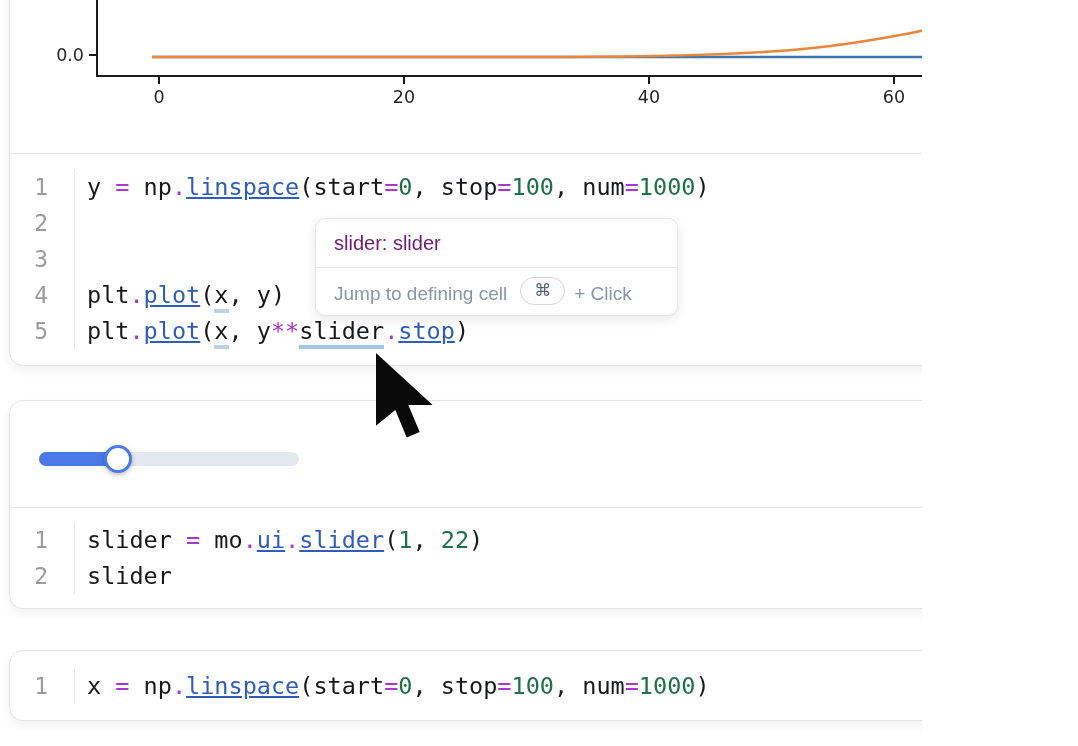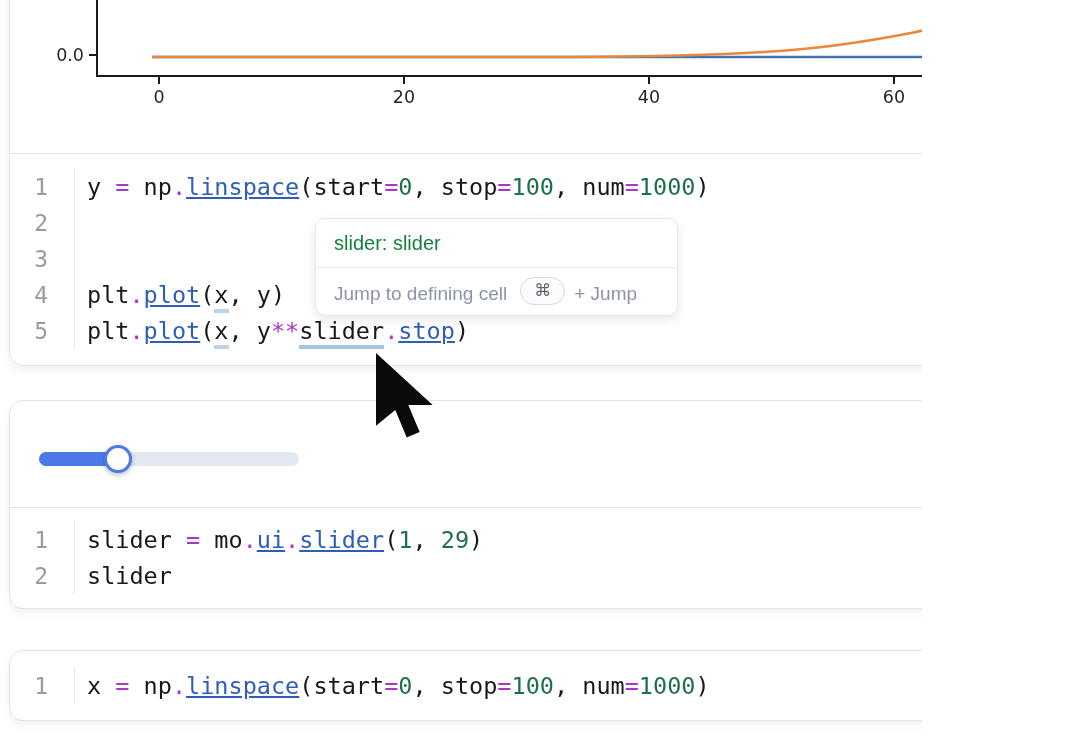--- a/index.html
+++ b/index.html
@@ -43,21 +43,21 @@
     background:#e3e7ef;}
   .slider-fill{position:absolute;left:0;top:0;height:100%;width:calc(var(--pct)*1%);
     background:#4b7ae8;border-radius:7px;}
   .slider-thumb{position:absolute;top:50%;left:calc(var(--pct)*1%);transform:translate(-50%,-50%);
     width:22px;height:22px;background:#fff;border:3px solid #4b7ae8;border-radius:50%;
     box-shadow:0 2px 5px rgba(0,0,0,0.25);cursor:pointer;}
 
   
   .tooltip{position:absolute;left:315px;top:218px;width:363px;box-sizing:border-box;background:#fff;
     border:1px solid #e4e6ea;border-radius:10px;box-shadow:0 4px 12px rgba(0,0,0,0.09);z-index:10;}
-  .tooltip-title{padding:13px 18px 12px 18px;font-size:20px;color:#15803d;}
+  .tooltip-title{padding:13px 18px 12px 18px;font-size:20px;color:#701a75;}
   .tooltip-divider{height:1px;background:#e7eaee;}
   .tooltip-row{display:flex;align-items:flex-end;padding:9px 14px 10px 18px;font-size:19px;color:#8b95a5;}
   .kbd-pill{display:inline-flex;align-items:center;justify-content:center;margin:0 9px 0 13px;
     padding:2px 13px 3px 13px;border:1.5px solid #d3d8df;border-radius:15px;background:#fcfcfd;
     font-size:17px;color:#5b6472;}
 
   .cursor-svg{position:absolute;left:374px;top:351px;z-index:30;pointer-events:none;}
 </style>
 </head>
 <body>
@@ -105,38 +105,38 @@
         </div>
     </div>
   </section>
 
   <div class="tooltip">
     <div class="tooltip-title">slider: slider</div>
     <div class="tooltip-divider"></div>
     <div class="tooltip-row">
       <span>Jump to defining cell</span>
       <span class="kbd-pill">⌘</span>
-      <span>+ Jump</span>
+      <span>+ Click</span>
     </div>
   </div>
 
   <section class="cell cell-2">
     <div class="output-area">
       <div class="slider-track" style="--pct: 30.5;">
         <div class="slider-fill"></div>
         <div class="slider-thumb"></div>
       </div>
     </div>
     <div class="editor">
       <div class="gutter">
           <div class="gut-n">1</div>
           <div class="gut-n">2</div>
         </div>
       <div class="code">
-          <div class="code-line"><span class="tk-p">slider </span><span class="tk-o">=</span><span class="tk-p"> mo</span><span class="tk-o">.</span><span class="tk-f">ui</span><span class="tk-o">.</span><span class="tk-f">slider</span><span class="tk-p">(</span><span class="tk-n">1</span><span class="tk-p">, </span><span class="tk-n">29</span><span class="tk-p">)</span></div>
+          <div class="code-line"><span class="tk-p">slider </span><span class="tk-o">=</span><span class="tk-p"> mo</span><span class="tk-o">.</span><span class="tk-f">ui</span><span class="tk-o">.</span><span class="tk-f">slider</span><span class="tk-p">(</span><span class="tk-n">1</span><span class="tk-p">, </span><span class="tk-n">22</span><span class="tk-p">)</span></div>
           <div class="code-line"><span class="tk-p">slider</span></div>
         </div>
     </div>
   </section>
 
   <section class="cell cell-3">
     <div class="editor">
       <div class="gutter">
           <div class="gut-n">1</div>
         </div>

